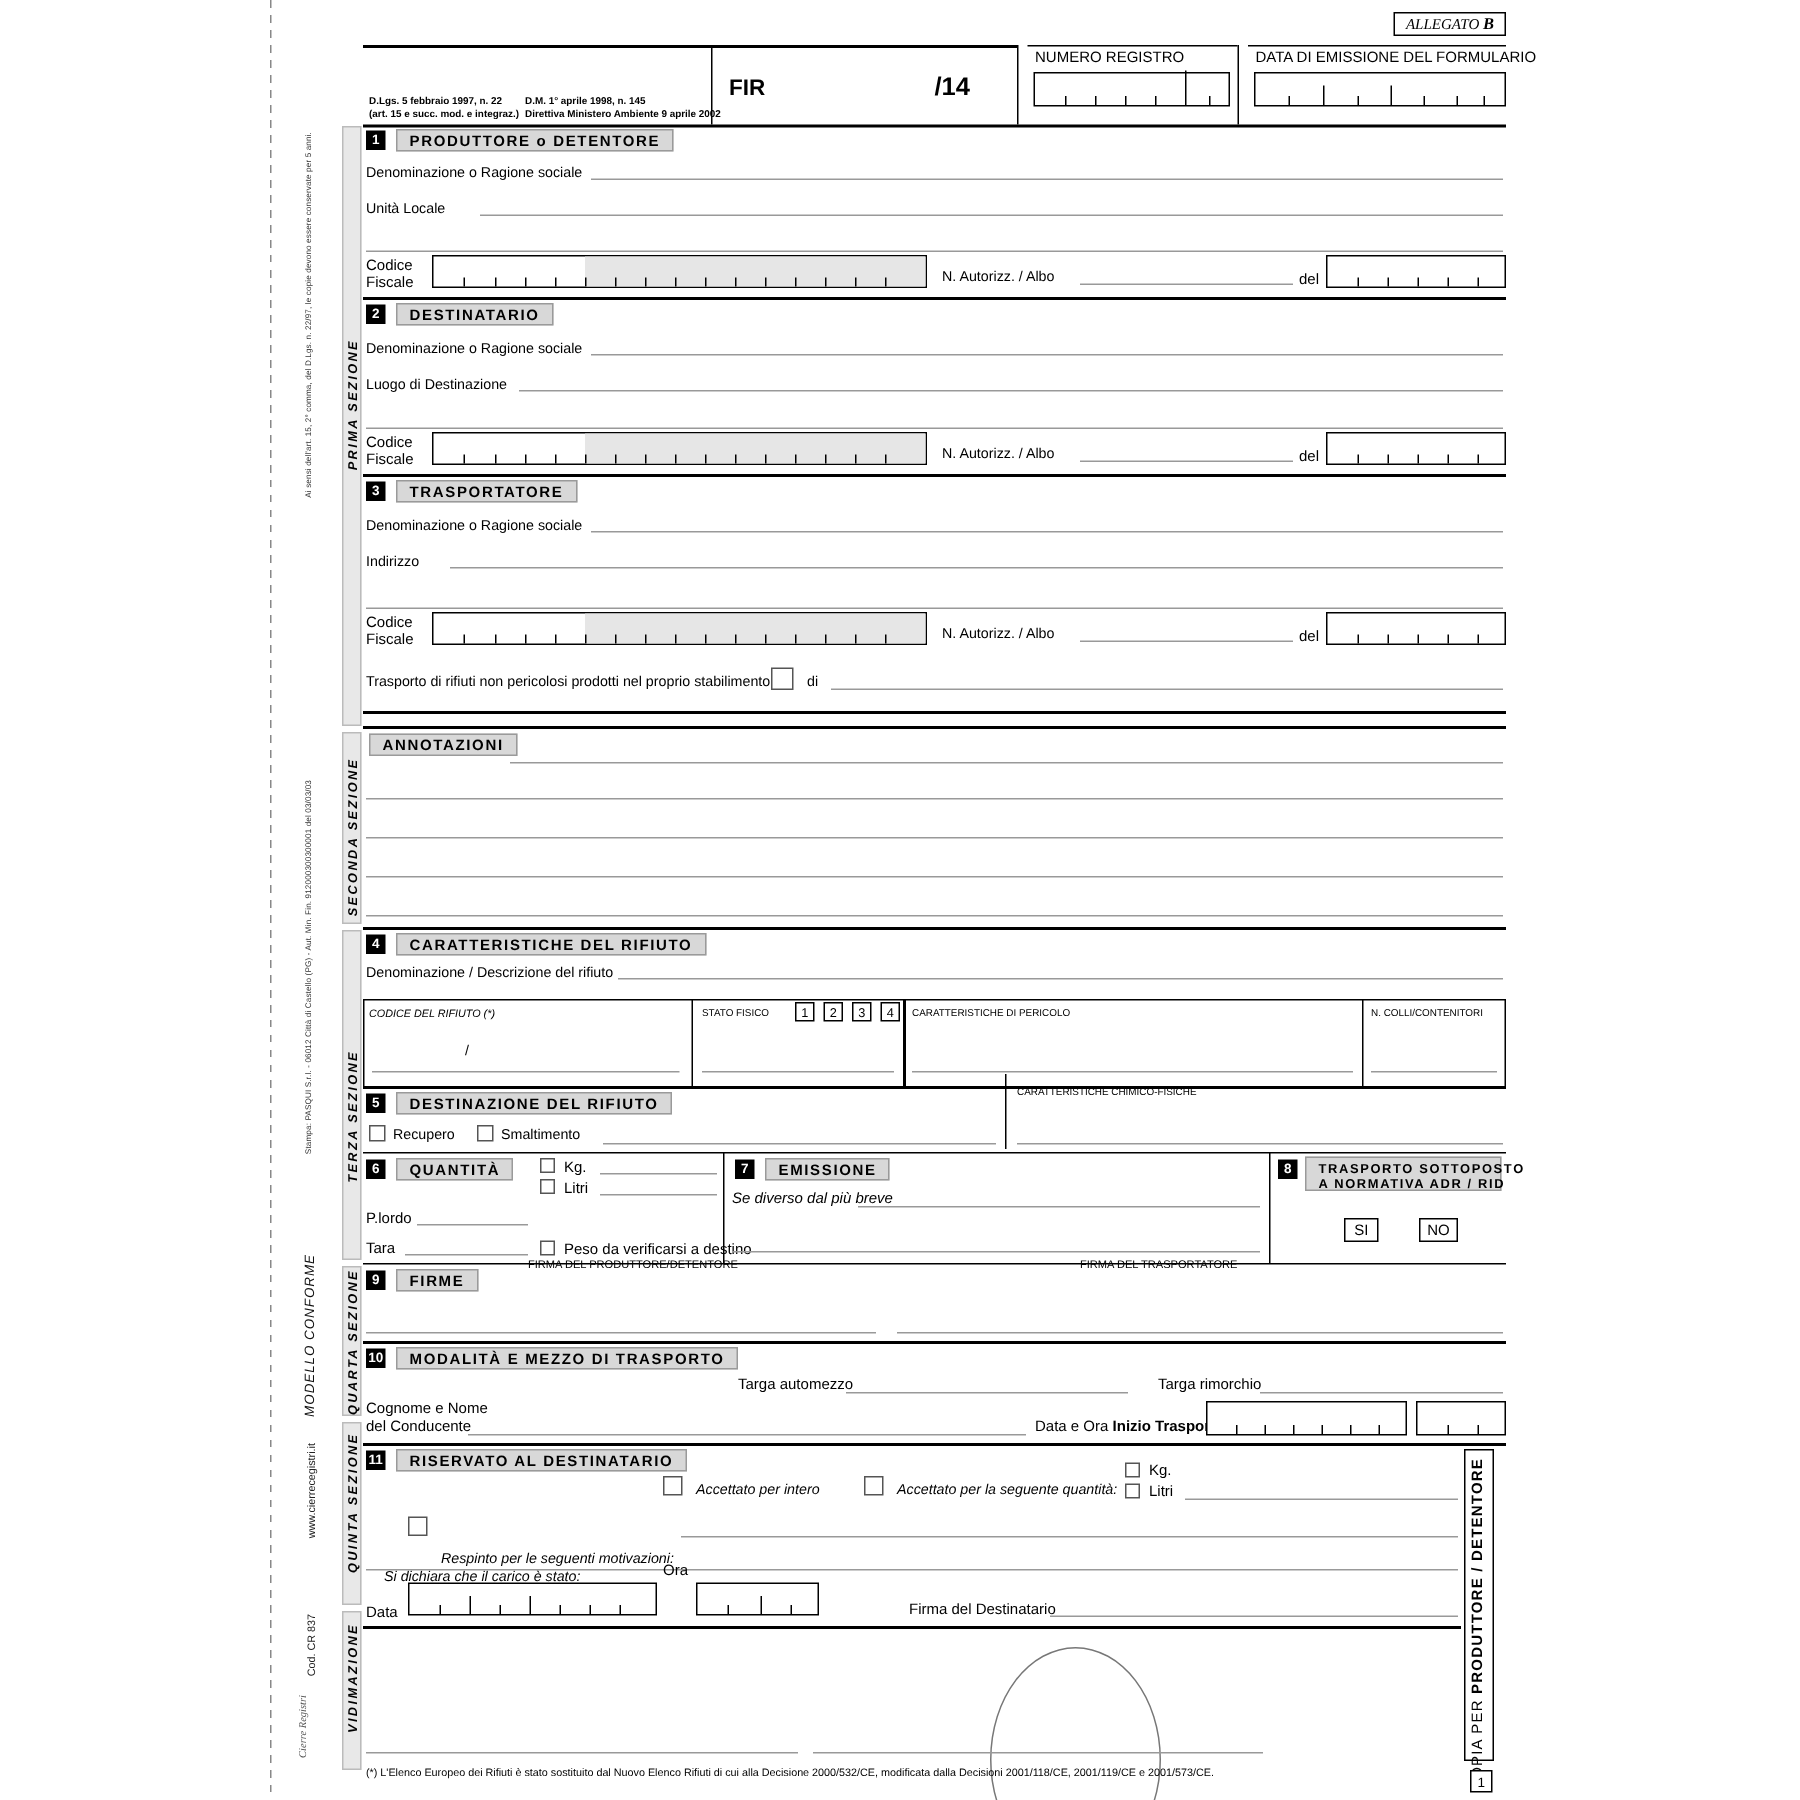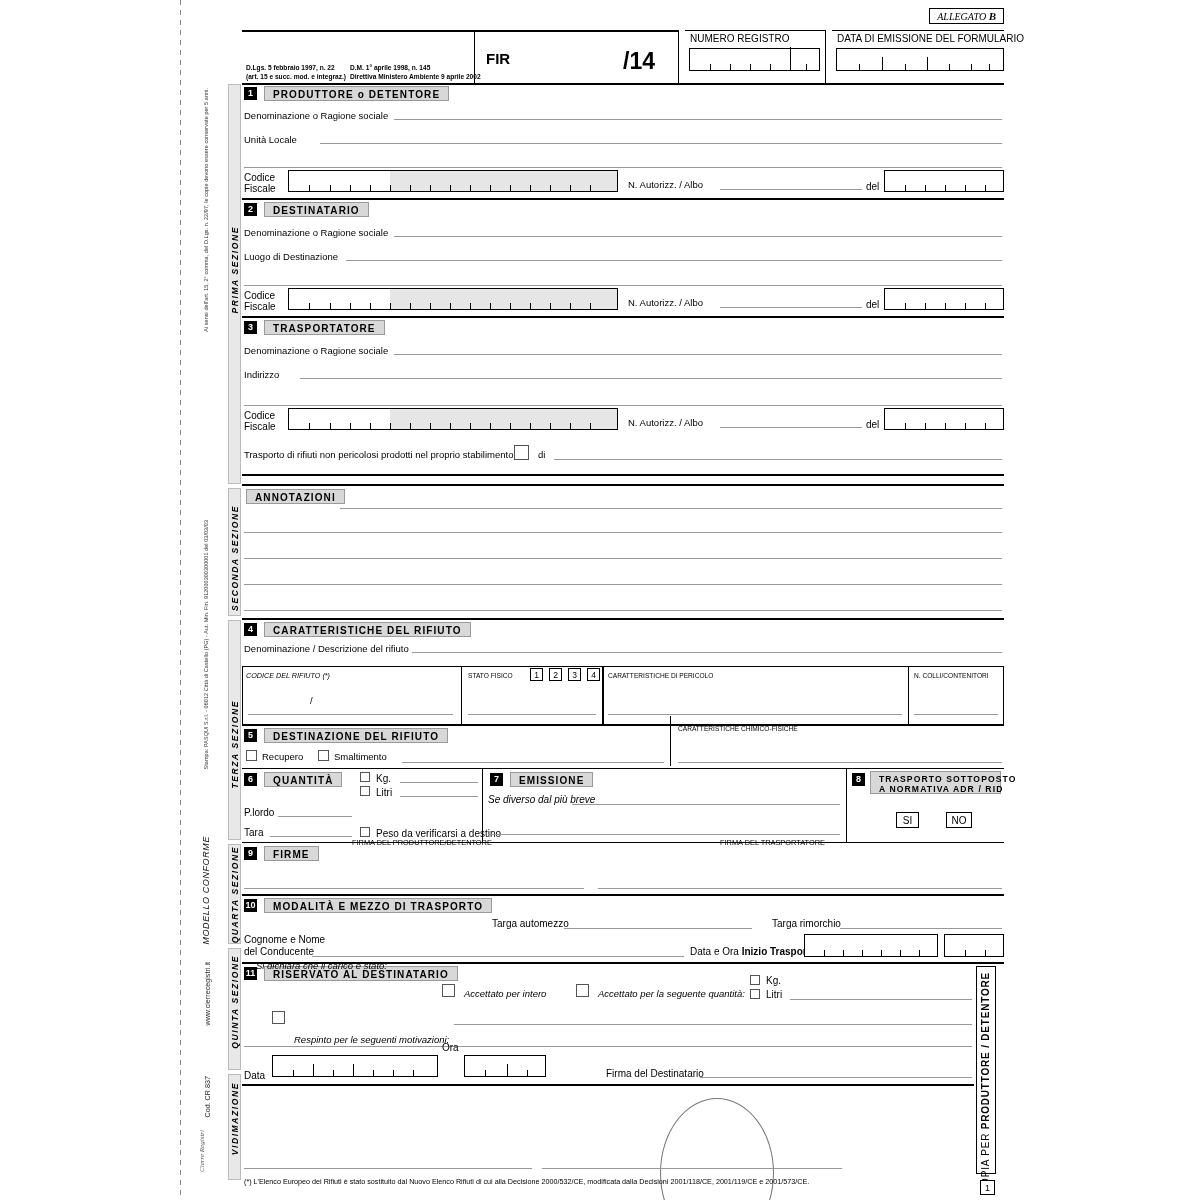--- a/index.html
+++ b/index.html
@@ -161,21 +161,21 @@
     <div class="hr" style="left:443px; top:8px; width:140px;"></div>
     <div class="hr" style="left:590px; top:8px; width:172px;"></div>
 
     <div class="lbl-xs" style="left:4px; top:42px; font-weight:bold;">D.Lgs. 5 febbraio 1997, n. 22</div>
     <div class="lbl-xs" style="left:108px; top:42px; font-weight:bold;">D.M. 1° aprile 1998, n. 145</div>
     <div class="lbl-xs" style="left:4px; top:51px; font-weight:bold;">(art. 15 e succ. mod. e integraz.)</div>
     <div class="lbl-xs" style="left:108px; top:51px; font-weight:bold;">Direttiva Ministero Ambiente 9 aprile 2002</div>
 
     <div class="vr" style="left:232px; top:8px; height:53px;"></div>
     <div class="lbl" style="left:244px; top:28px; font-size:15px; font-weight:bold;">FIR</div>
-    <div class="lbl" style="left:381px; top:26px; font-size:23px; font-weight:bold;">/14</div>
+    <div class="lbl" style="left:381px; top:26px; font-size:17px; font-weight:bold;">/14</div>
     <div class="vr" style="left:436px; top:8px; height:53px;"></div>
 
     <div class="lbl-sm" style="left:448px; top:11px;">NUMERO REGISTRO</div>
     <div class="comb" style="left:447px; top:26px; width:131px; height:23px;">
       <div class="shade" style="left:0; width:0;"></div>
       <div class="tk" style="left:20px;  height:6px;"></div>
       <div class="tk" style="left:40px;  height:6px;"></div>
       <div class="tk" style="left:60px;  height:6px;"></div>
       <div class="tk" style="left:80px;  height:6px;"></div>
       <div class="tk" style="left:100px; height:23px;"></div>
@@ -448,21 +448,21 @@
     </div>
     <div class="comb" style="left:702px; top:912px; width:60px; height:23px;">
       <div class="tk" style="left:20px; height:6px;"></div>
         <div class="tk" style="left:40px; height:6px;"></div>
     </div>
     <div class="hr2" style="left:0; top:940px; width:762px;"></div>
 
     <div class="sec-num" style="left:2px; top:945px;">11</div>
     <div class="sec-title" style="left:22px; top:944px;">RISERVATO AL DESTINATARIO</div>
 
-    <div class="lbl lbl-it" style="left:14px; top:938px; font-style:italic;">Si dichiara che il carico è stato:</div>
+    <div class="lbl lbl-it" style="left:14px; top:1024px; font-style:italic;">Si dichiara che il carico è stato:</div>
     <div class="chk" style="left:200px; top:962px; width:13px; height:13px;"></div>
     <div class="lbl lbl-it" style="left:222px; top:966px; font-style:italic;">Accettato per intero</div>
     <div class="chk" style="left:334px; top:962px; width:13px; height:13px;"></div>
     <div class="lbl lbl-it" style="left:356px; top:966px; font-style:italic;">Accettato per la seguente quantità:</div>
 
     <div class="chk" style="left:508px; top:953px; width:10px; height:10px;"></div>
     <div class="lbl-sm" style="left:524px; top:953px;">Kg.</div>
     <div class="chk" style="left:508px; top:967px; width:10px; height:10px;"></div>
     <div class="lbl-sm" style="left:524px; top:967px;">Litri</div>
     <div class="hrl" style="left:548px; top:977px; width:182px;"></div>

